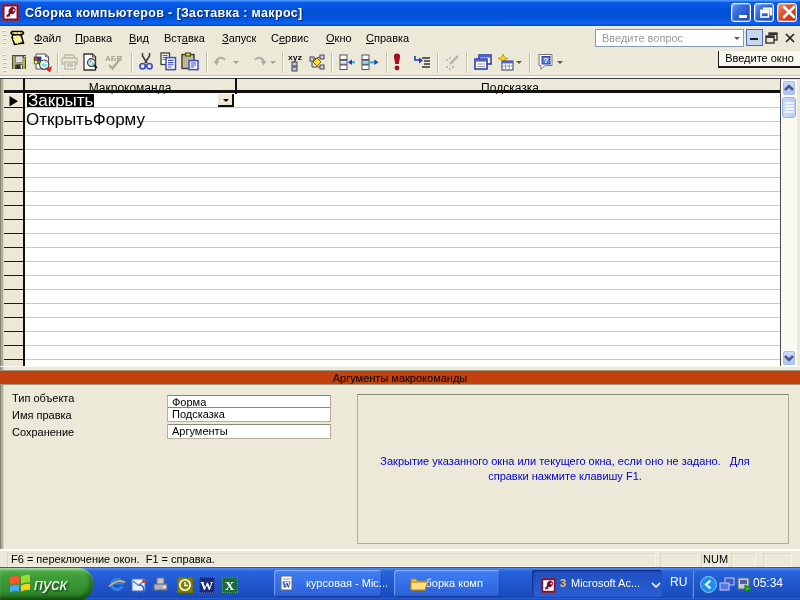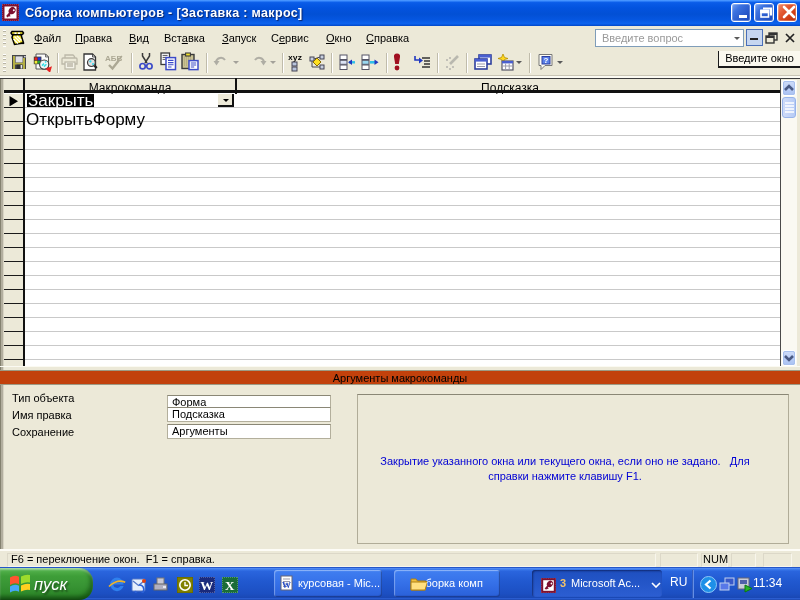--- a/index.html
+++ b/index.html
@@ -143,33 +143,33 @@
 <div class="abs spanel" style="left:660px;width:38px"></div>
 <div class="abs spanel" style="left:701px;width:27px"></div>
 <div class="abs" style="left:703px;top:553px">NUM</div>
 <div class="abs spanel" style="left:731px;width:25px"></div>
 <div class="abs spanel" style="left:763px;width:29px"></div>
 
 <div class="abs" id="taskbar"></div>
 <div class="abs" id="startbtn" style="left:0;top:568px;width:93px;height:32px;border-radius:0 14px 14px 0;background:linear-gradient(180deg,#8ed186 0%,#53b24c 6%,#3e9e38 25%,#389434 55%,#2f8a2b 80%,#247021 95%,#1d5a1b 100%);box-shadow:inset -3px -3px 4px rgba(0,45,0,.45),inset 0 2px 2px rgba(255,255,255,.35)"></div>
 <div class="abs" style="left:34px;top:575px;color:#fff;font-weight:normal;font-style:italic;font-size:16.5px;text-shadow:1.5px 1.5px 2px #1c4a18">пуск</div>
 <div class="abs tkbtn" style="left:274px;width:108px">
-    <span class="t" style="left:24px">курсовая - Mic...</span>
+    <span class="t" style="left:32px">курсовая - Mic...</span>
   </div>
 <div class="abs tkbtn" style="left:394px;width:106px">
     <span class="t" style="left:26px">сборка комп</span>
   </div>
 <div class="abs tkbtn" id="tb3" style="left:532px;width:130px">
     <span class="t" style="left:28px;color:#f4c46a;font-weight:bold">3</span>
     <span class="t" style="left:39px">Microsoft Ac...</span>
   </div>
 <div class="abs" id="tray"></div>
 <div class="abs" style="left:692px;top:570px;width:2px;height:28px;background:linear-gradient(90deg,#1a44aa,#7ea8f8)"></div>
 <div class="abs" style="left:670px;top:575px;color:#fff;font-size:12px">RU</div>
-<div class="abs" style="left:753px;top:576px;color:#fff;font-size:12px">11:34</div>
+<div class="abs" style="left:753px;top:576px;color:#fff;font-size:12px">05:34</div>
 
 <svg class="abs" style="left:2px;top:4px" width="17" height="17" viewBox="0 0 17 17">
  <rect x="0" y="0" width="17" height="17" fill="#7d1130"></rect>
  <rect x="0" y="0" width="17" height="17" fill="none" stroke="#b06580" stroke-width="1" stroke-dasharray="1 1"></rect>
  <rect x="2.5" y="2.5" width="12" height="12" fill="#fff"></rect>
  <g transform="rotate(40 8.5 8.5)">
       <ellipse cx="8.5" cy="6" rx="3.2" ry="3.8" fill="#7d1130"></ellipse>
       <circle cx="9.6" cy="4.6" r="1" fill="#fff"></circle>
       <rect x="7.4" y="9" width="2.2" height="5" fill="#7d1130"></rect>
       <rect x="9.2" y="11" width="1.6" height="1.2" fill="#7d1130"></rect>

